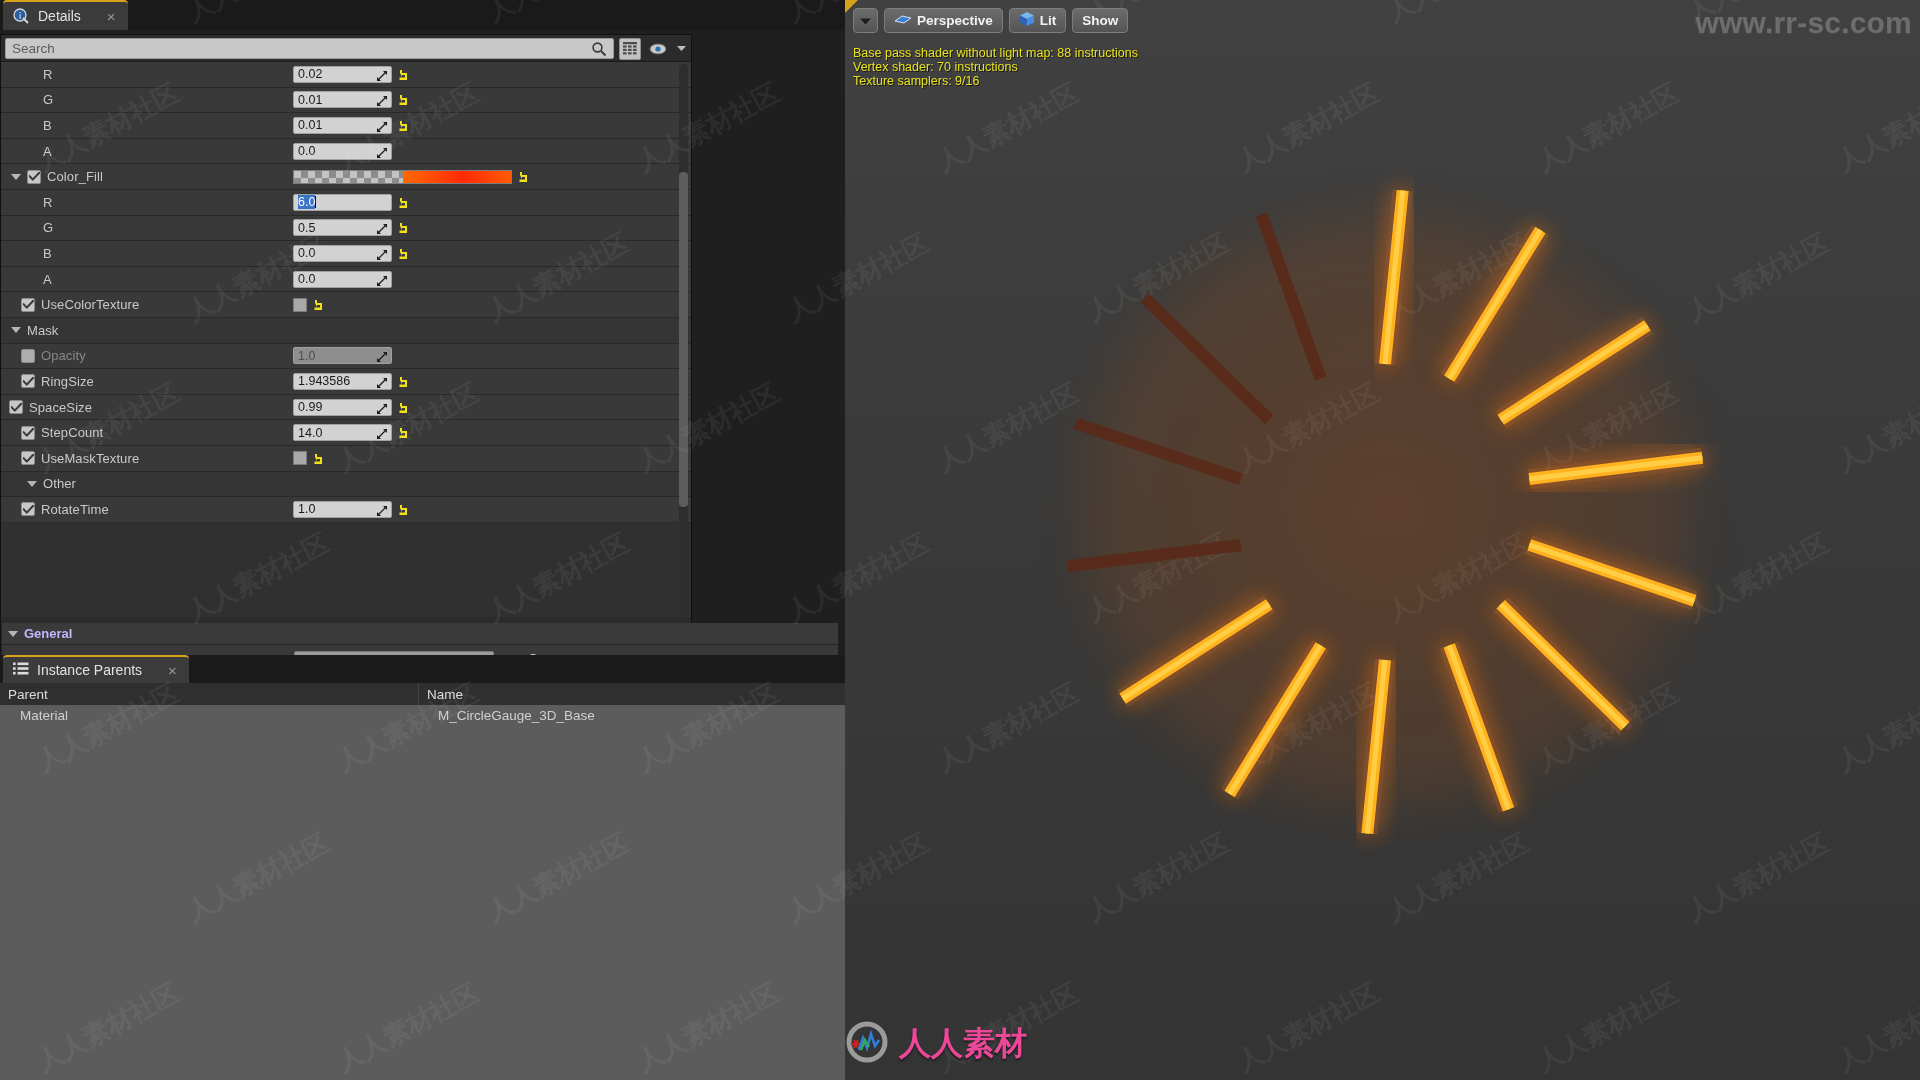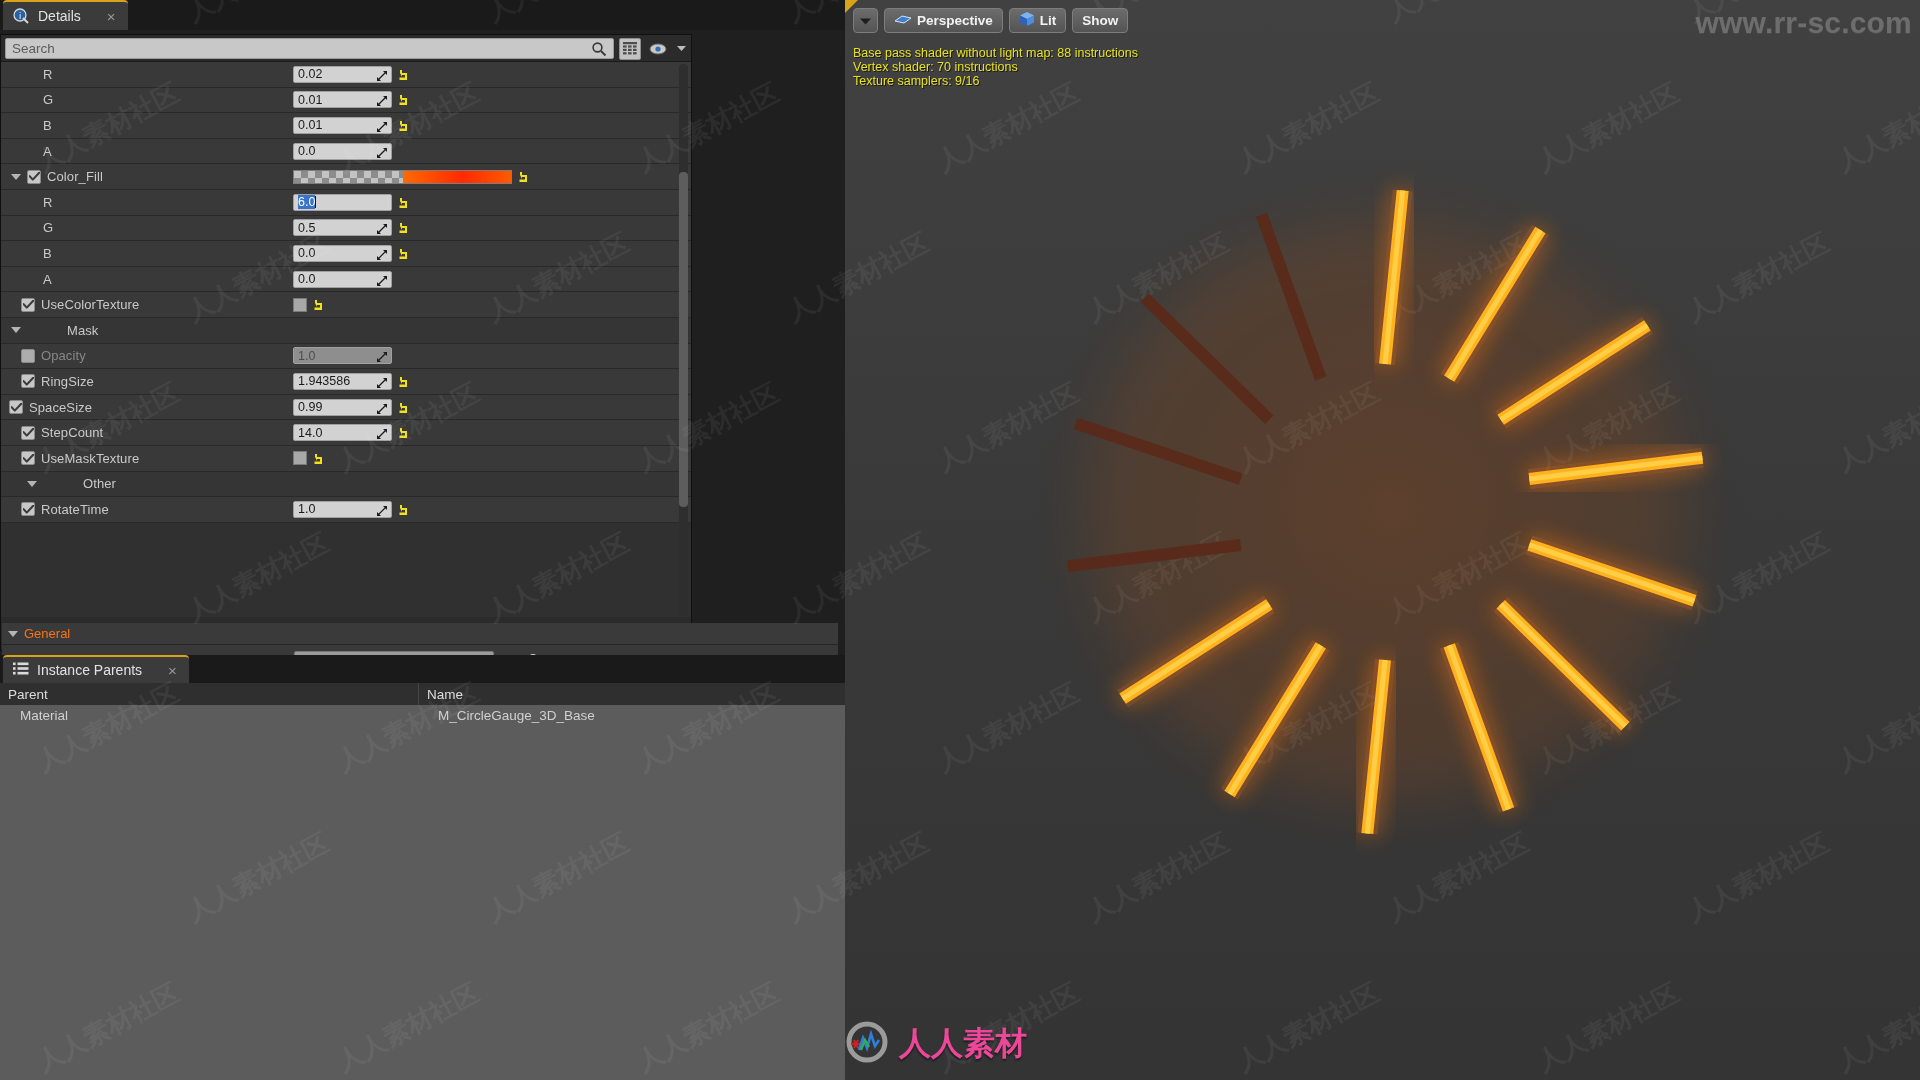--- a/index.html
+++ b/index.html
@@ -73,21 +73,21 @@
     border-bottom: 1px solid #292929;
     background: #393939;
   }
   .prop-row .valcell {
     flex: 1; height: 100%; display: flex; align-items: center;
     border-bottom: 1px solid #292929;
     background: #393939;
     padding-left: 5px; gap: 6px;
   }
   .prop-row.category .namecell,
-  .prop-row.category .valcell { background: #353535; gap: 40px; }
+  .prop-row.category .valcell { background: #353535; }
 
   .tri {
     width: 0; height: 0;
     border-left: 5px solid #b5b5b5; border-top: 4px solid transparent;
     border-bottom: 4px solid transparent;
   }
   .tri.open {
     border-left: 5px solid transparent; border-right: 5px solid transparent;
     border-top: 6px solid #b5b5b5; border-bottom: 0;
   }
@@ -148,21 +148,21 @@
 
   
   .general-sec {
     position: absolute; left: 1px; top: 588px; width: 836px; height: 94px;
     background: #303030;
   }
   .gen-header {
     height: 22px; background: #3a3a3a; display: flex; align-items: center;
     border-bottom: 1px solid #262626;
   }
-  .gen-header .lbl { color: #f97316; font-size: 13px; font-weight: normal; }
+  .gen-header .lbl { color: #c4b5fd; font-size: 13px; font-weight: bold; }
   .gen-row { display: flex; }
   .gen-row .namecell {
     width: 287px; min-width: 287px; background: #393939; color: #c9c9c9;
     font-size: 13px; padding-left: 23px; display: flex; align-items: center;
     border-bottom: 1px solid #2c2c2c;
   }
   .gen-row .valcell {
     flex: 1; background: #393939; border-bottom: 1px solid #2c2c2c;
     padding: 4px 0 4px 5px;
   }

